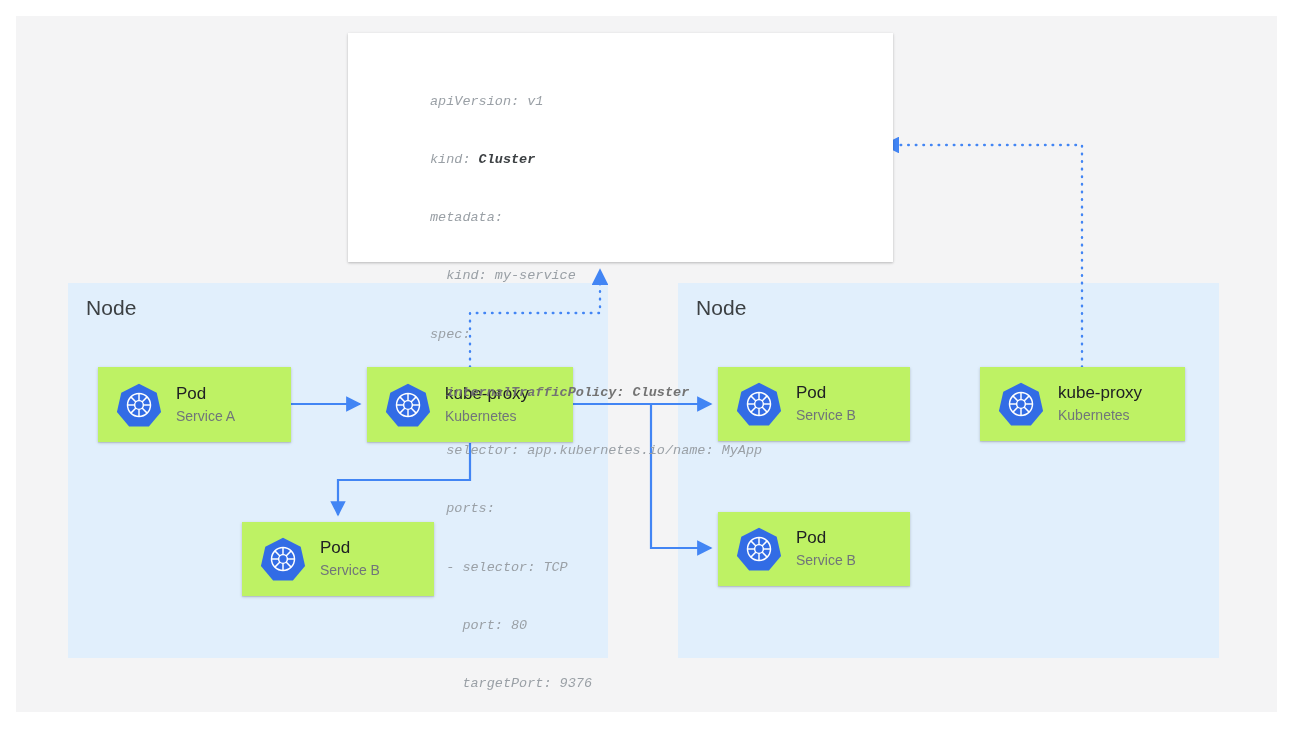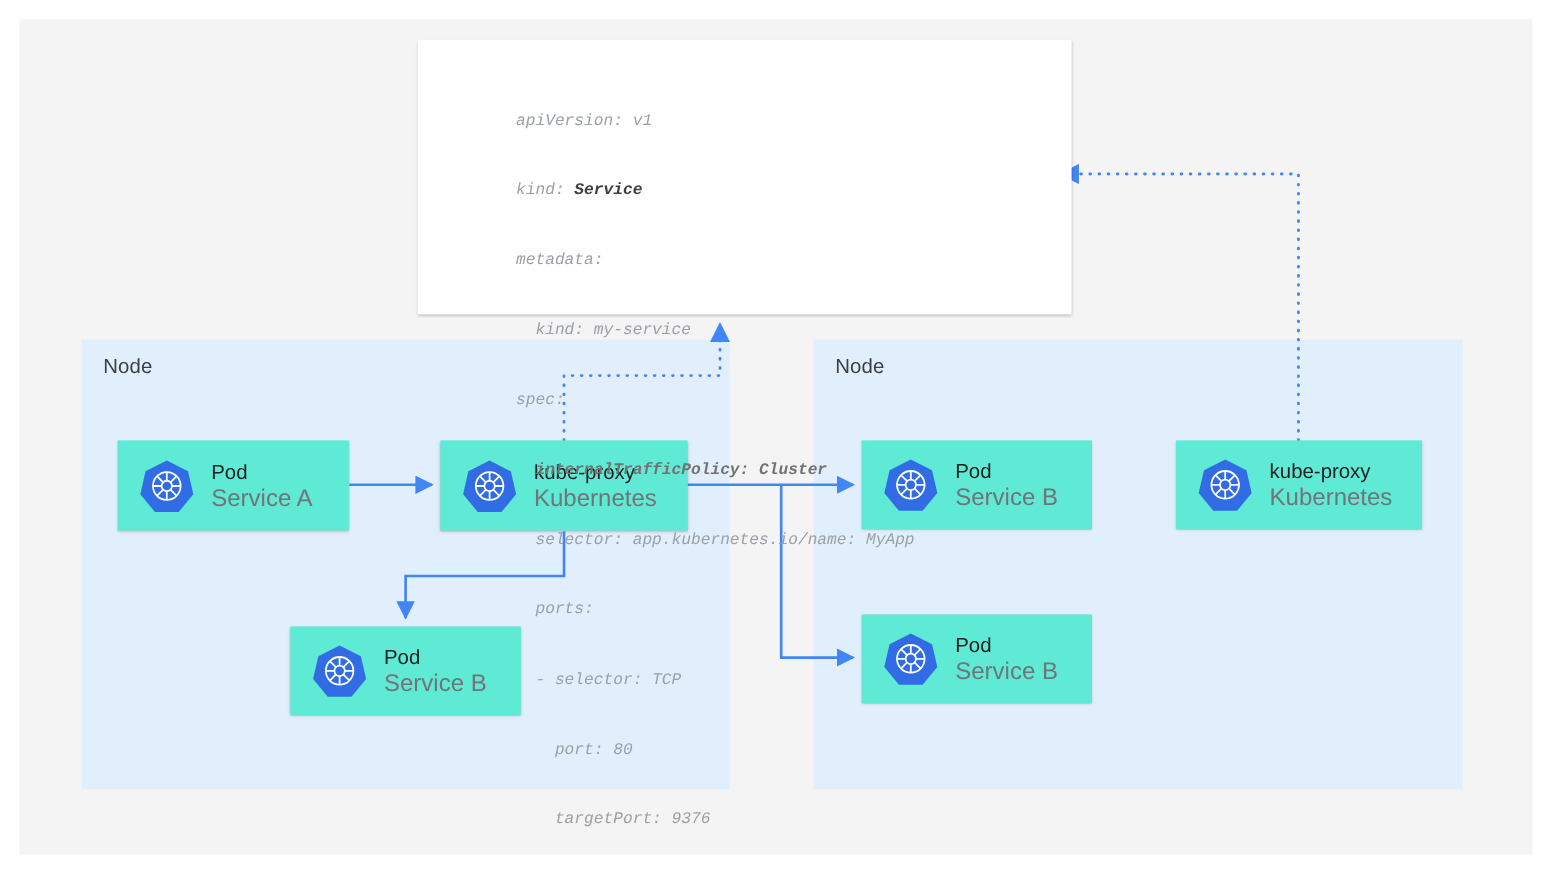--- a/index.html
+++ b/index.html
@@ -46,28 +46,28 @@
   .yaml-line.bold { color: #737373; font-weight: bold; }
   .yaml-line .b { color: #3c4043; font-weight: bold; }
 
   
   .node-box {
     position: absolute;
     background: #e1effc;
   }
   .node-label {
     position: absolute;
-    font-size: 17px;
+    font-size: 21px;
     color: #3c4043;
     letter-spacing: .1px;
   }
   
   .card {
     position: absolute;
-    background: #5eead4;
+    background: #bef264;
     box-shadow: 0 1px 3px rgba(0,0,0,0.17), 0 1px 1px rgba(0,0,0,0.09);
     display: flex;
     align-items: center;
     z-index: 20;
     box-sizing: border-box;
   }
   .card .logo {
     flex: 0 0 auto;
     margin-left: 18px;
     width: 46px; height: 46px;
@@ -78,21 +78,21 @@
     display: flex;
     flex-direction: column;
     justify-content: center;
   }
   .card .t1 {
     font-size: 17px;
     color: #202124;
     line-height: 22px;
   }
   .card .t2 {
-    font-size: 20px;
+    font-size: 14px;
     color: #70757a;
     line-height: 22px;
   }
   
   .edges {
     position: absolute;
     left: 0; top: 0;
     width: 1296px; height: 729px;
     z-index: 10;
     pointer-events: none;
@@ -130,21 +130,21 @@
     <path d="M 470 443 L 470 480 L 338 480 L 338 515" fill="none" stroke="#4285f4" stroke-width="2.2" stroke-linejoin="miter" marker-end="url(#arrow-r)"></path>
 
     <path d="M 470 367 L 470 313 L 600 313 L 600 270" fill="none" stroke="#4285f4" stroke-width="2.4" stroke-linecap="round" stroke-dasharray="0.6 7" marker-end="url(#arrow-r)"></path>
 
     <path d="M 1082 367 L 1082 145 L 884 145" fill="none" stroke="#4285f4" stroke-width="2.4" stroke-linecap="round" stroke-dasharray="0.6 7" marker-end="url(#arrow-r)"></path>
   </svg>
 
   <div class="yaml-card">
     <div class="yaml-body">
       <div class="yaml-line">apiVersion: v1</div>
-      <div class="yaml-line"><span>kind: </span><span class="b">Service</span></div>
+      <div class="yaml-line"><span>kind: </span><span class="b">Cluster</span></div>
       <div class="yaml-line">metadata:</div>
       <div class="yaml-line">  kind: my-service</div>
       <div class="yaml-line">spec:</div>
       <div class="yaml-line bold">  internalTrafficPolicy: Cluster</div>
       <div class="yaml-line">  selector: app.kubernetes.io/name: MyApp</div>
       <div class="yaml-line">  ports:</div>
       <div class="yaml-line">  - selector: TCP</div>
       <div class="yaml-line">    port: 80</div>
       <div class="yaml-line">    targetPort: 9376</div>
     </div>

